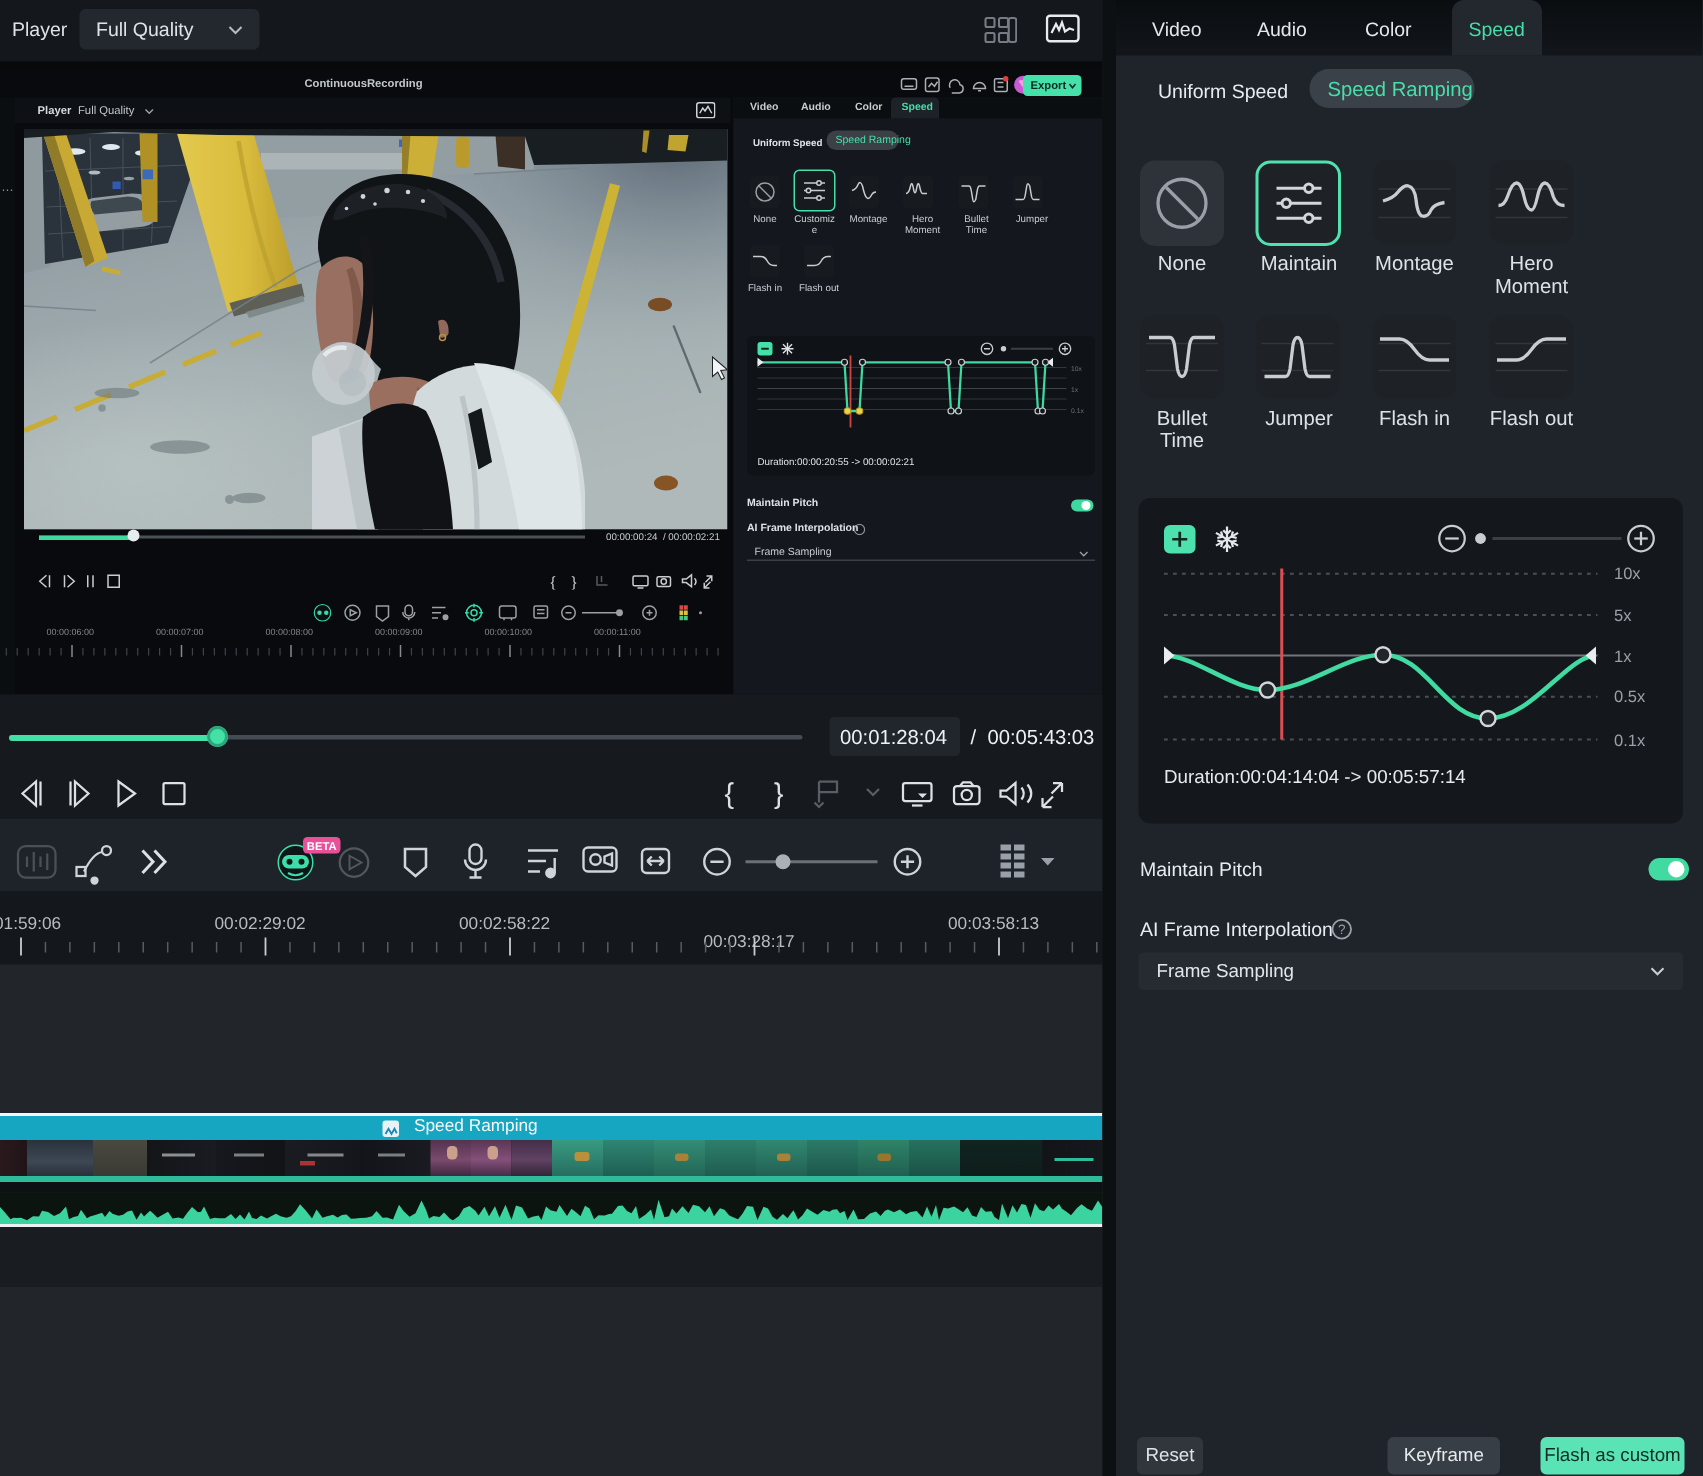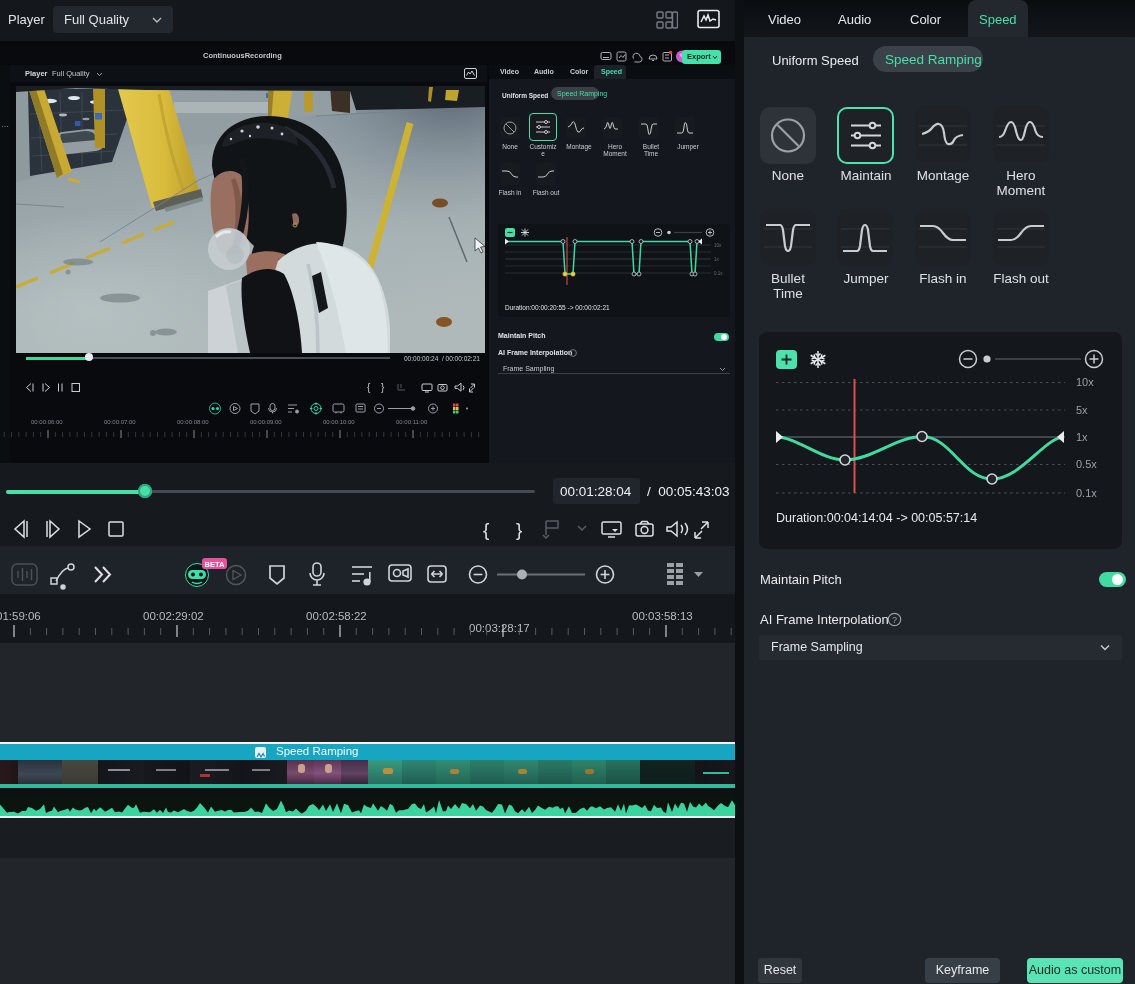--- a/index.html
+++ b/index.html
@@ -915,17 +915,17 @@
         </svg>
     </div>
 
     <div class="abs" style="left:14px;top:958px;width:44px;height:25px;background:#31363d;border-radius:4px;text-align:center;">
       <span style="font-size:12.5px;color:#dfe3e7;line-height:25px;">Reset</span>
     </div>
     <div class="abs" style="left:181px;top:958px;width:75px;height:25px;background:#383e45;border-radius:4px;text-align:center;">
       <span style="font-size:12.5px;color:#e6eaed;line-height:25px;">Keyframe Panel</span>
     </div>
     <div class="abs" style="left:283px;top:958px;width:96px;height:25px;background:#5ae4b6;border-radius:4px;text-align:center;">
-      <span style="font-size:12.5px;color:#0e2b20;line-height:25px;">Audio as custom</span>
+      <span style="font-size:12.5px;color:#0e2b20;line-height:25px;">Flash as custom</span>
     </div>
   </div>
 
 </div>
 
 </body></html>

